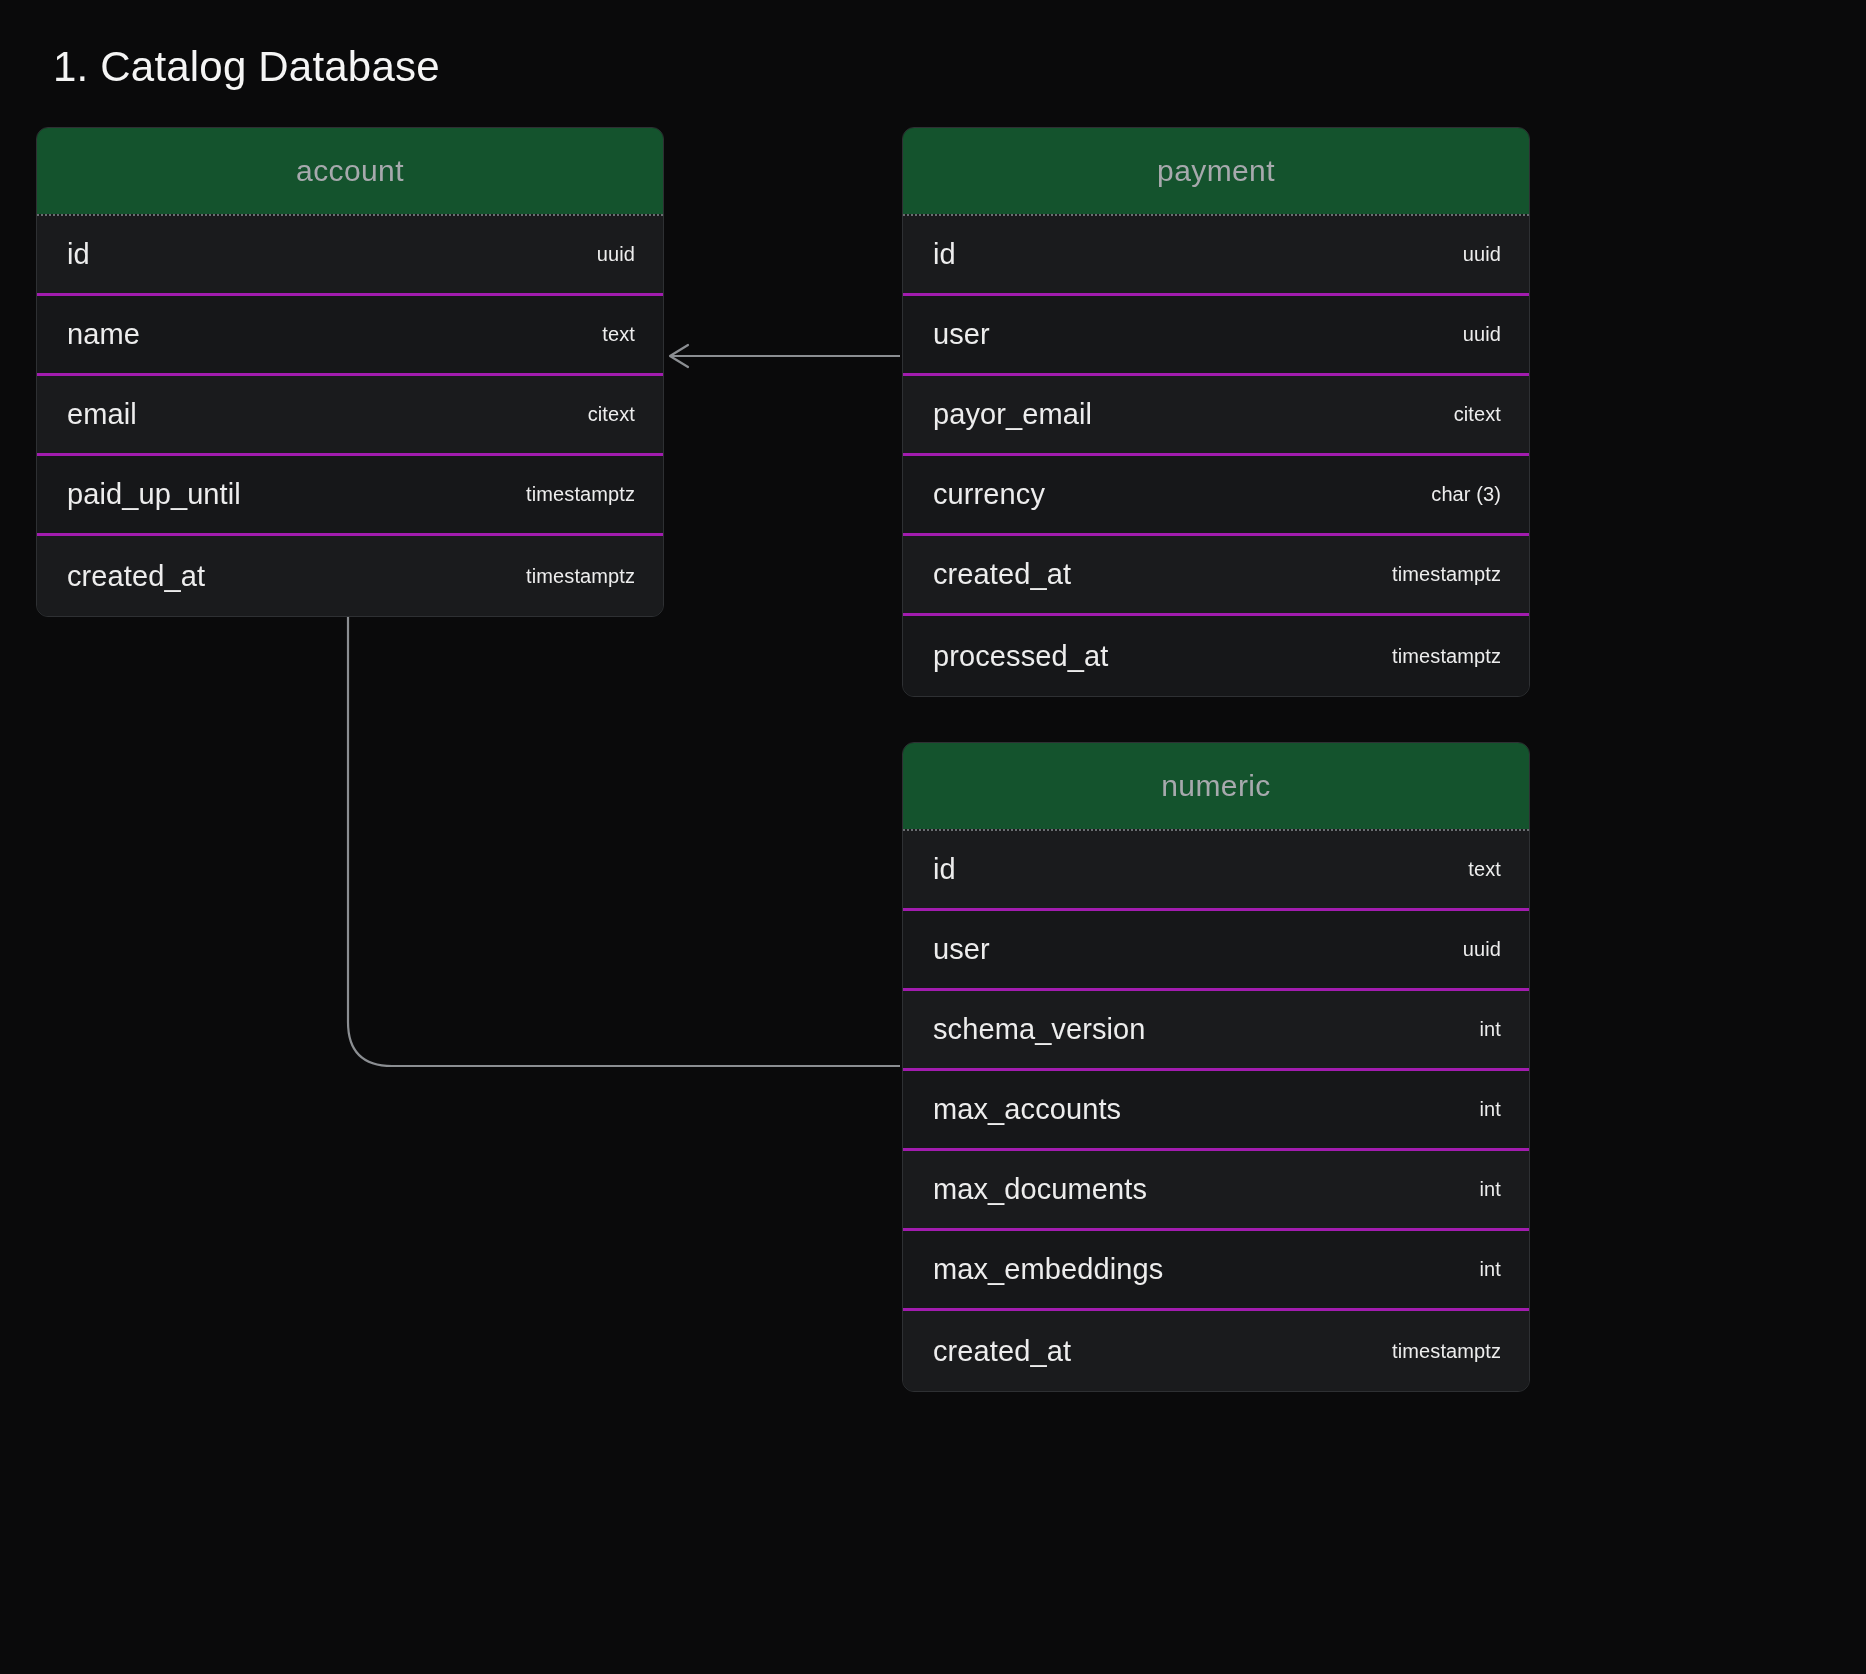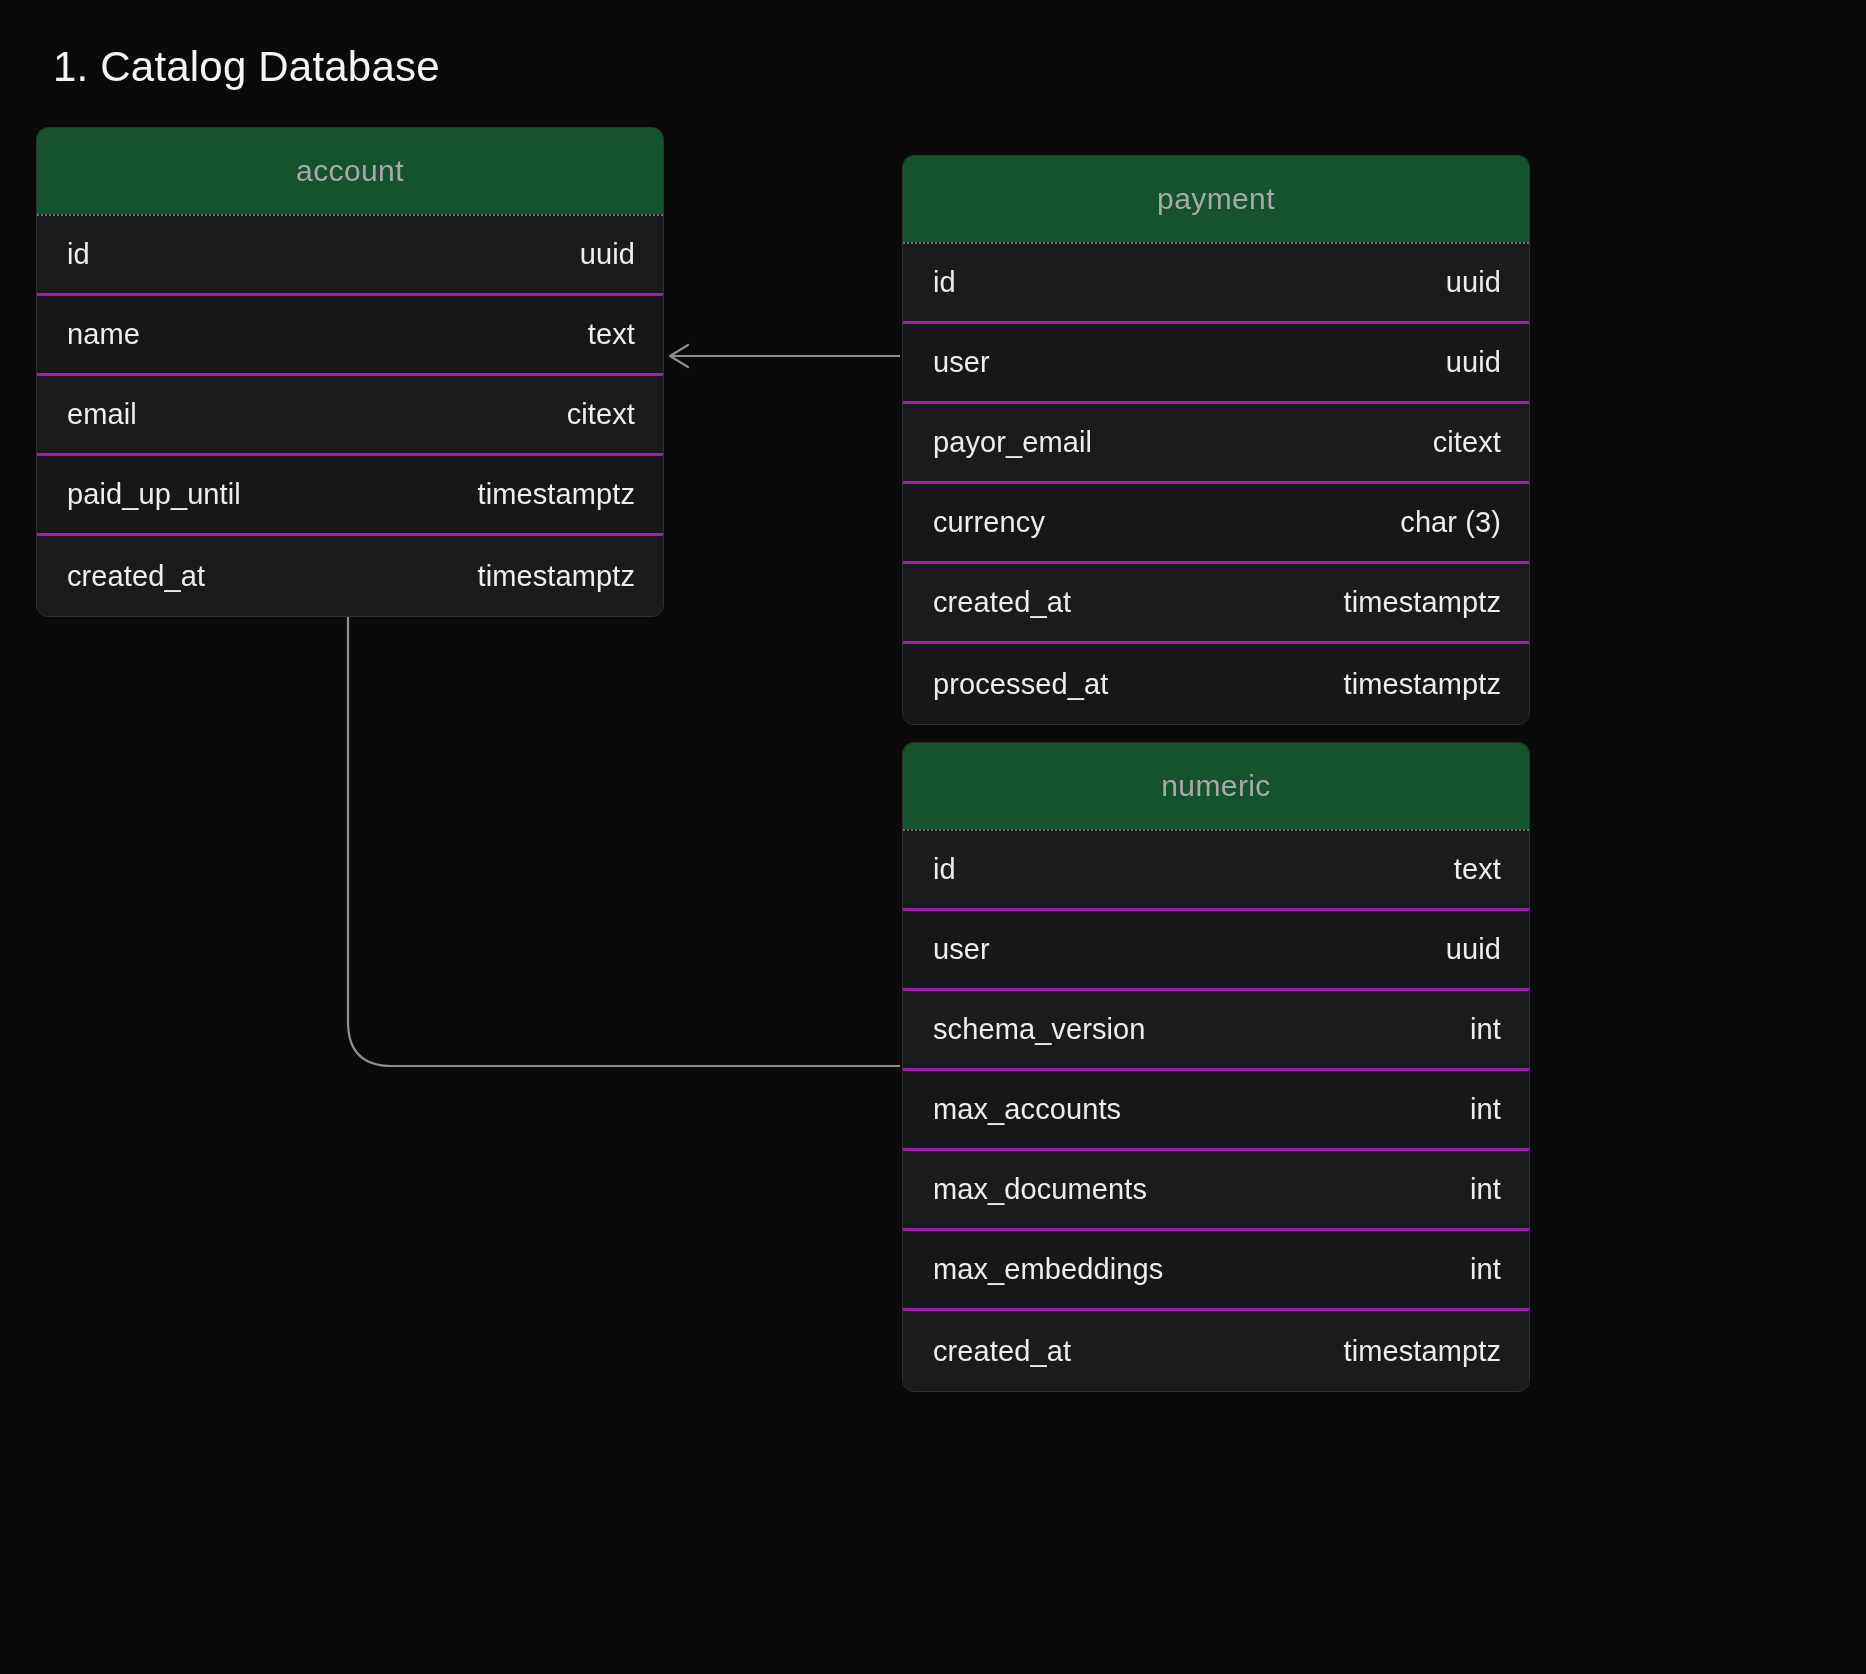--- a/index.html
+++ b/index.html
@@ -87,31 +87,31 @@
   .field-row:nth-child(even) { background: #161719; }
   .field-row:last-child { border-bottom: none; }
   .field-name {
     font-size: 29px;
     font-weight: 400;
     color: #ededed;
     letter-spacing: 0.1px;
     white-space: nowrap;
   }
   .field-type {
-    font-size: 29px;
+    font-size: 20px;
     font-weight: 400;
     color: #ededed;
     letter-spacing: 0.1px;
     white-space: nowrap;
     text-align: right;
   }
 
   
   #card-account { left: 36px;  top: 127px;  width: 628px; }
-  #card-payment { left: 902px; top: 127px;  width: 628px; margin-top: 28px; }
+  #card-payment { left: 902px; top: 127px;  width: 628px; }
   #card-project { left: 902px; top: 742px;  width: 628px; }
 </style>
 </head>
 <body>
 
 <div id="canvas">
 
   <div class="page-title">1. Catalog Database</div>
 
   <svg class="connectors" viewBox="0 0 1866 1674" width="1866" height="1674" xmlns="http://www.w3.org/2000/svg">

